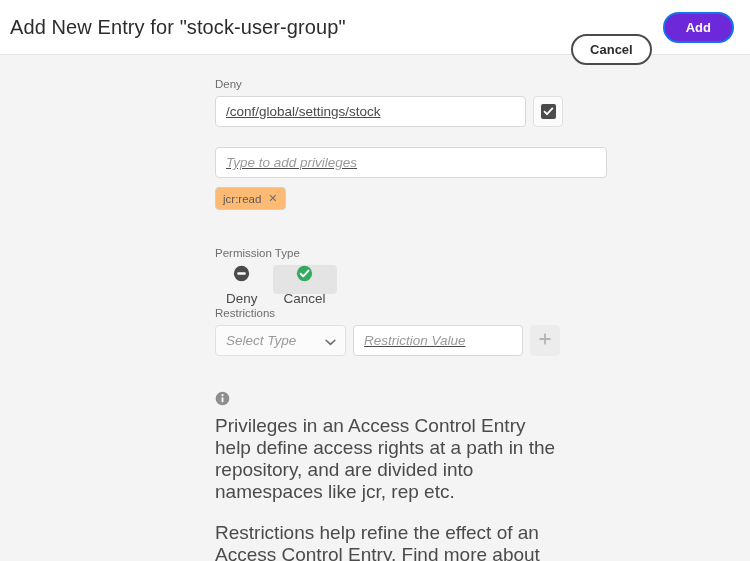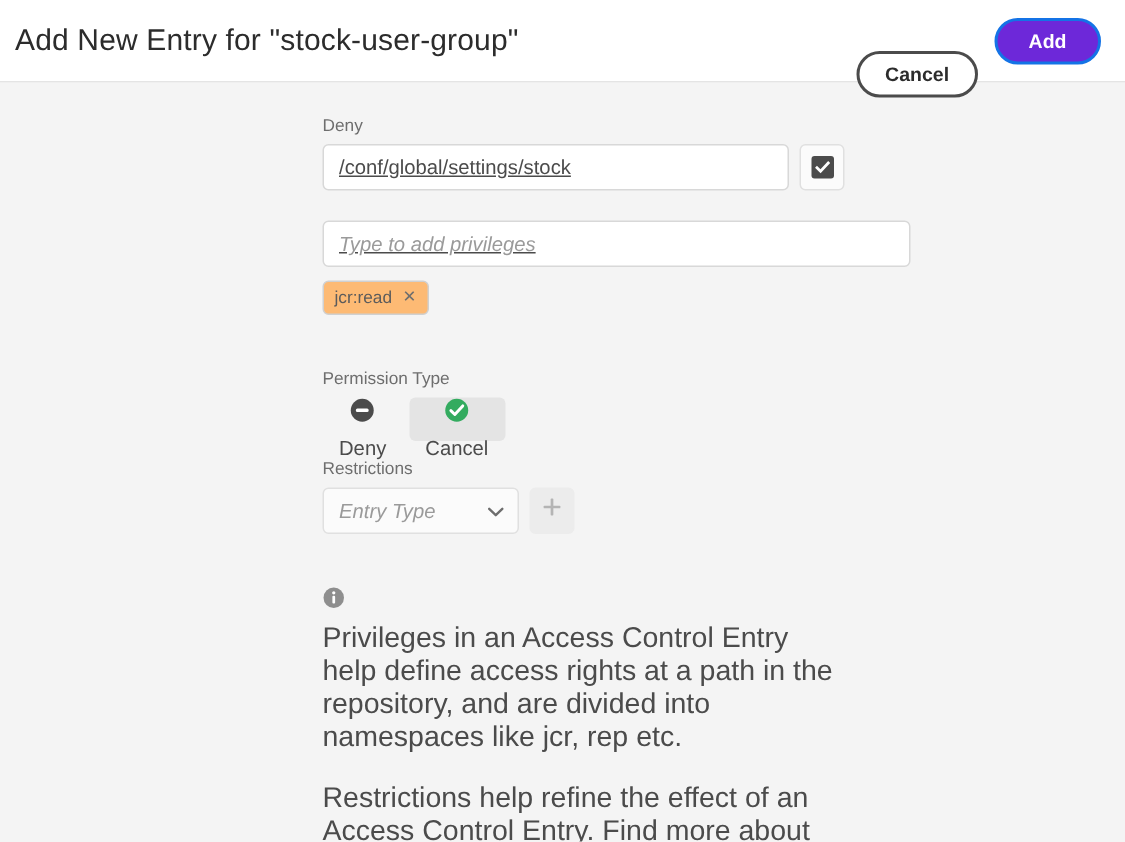--- a/index.html
+++ b/index.html
@@ -297,26 +297,29 @@
           </span>
           <span>Cancel</span>
         </div>
       </div>
     </div>
 
     <div class="field-group restrictions-wrap">
       <div class="field-label">Restrictions</div>
       <div class="row">
         <div class="select-field">
-          <span class="ph">Entry Type</span>
+          <span class="ph">Select Type</span>
           <span>
             <svg width="11" height="7" viewBox="0 0 12 8" fill="none">
               <path d="M1 1.4 L6 6.2 L11 1.4" stroke="#6e6e6e" stroke-width="1.8" fill="none" stroke-linecap="round" stroke-linejoin="round"></path>
             </svg>
           </span>
+        </div>
+        <div class="textfield" id="restriction-value">
+          <span class="ph">Restriction Value</span>
         </div>
         <div class="plus-btn">
           <span>
             <svg width="14" height="14" viewBox="0 0 14 14">
               <rect x="6.1" y="1.4" width="1.8" height="11.2" rx="0.6" fill="#b4b4b4"></rect>
               <rect x="1.4" y="6.1" width="11.2" height="1.8" rx="0.6" fill="#b4b4b4"></rect>
             </svg>
           </span>
         </div>
       </div>

